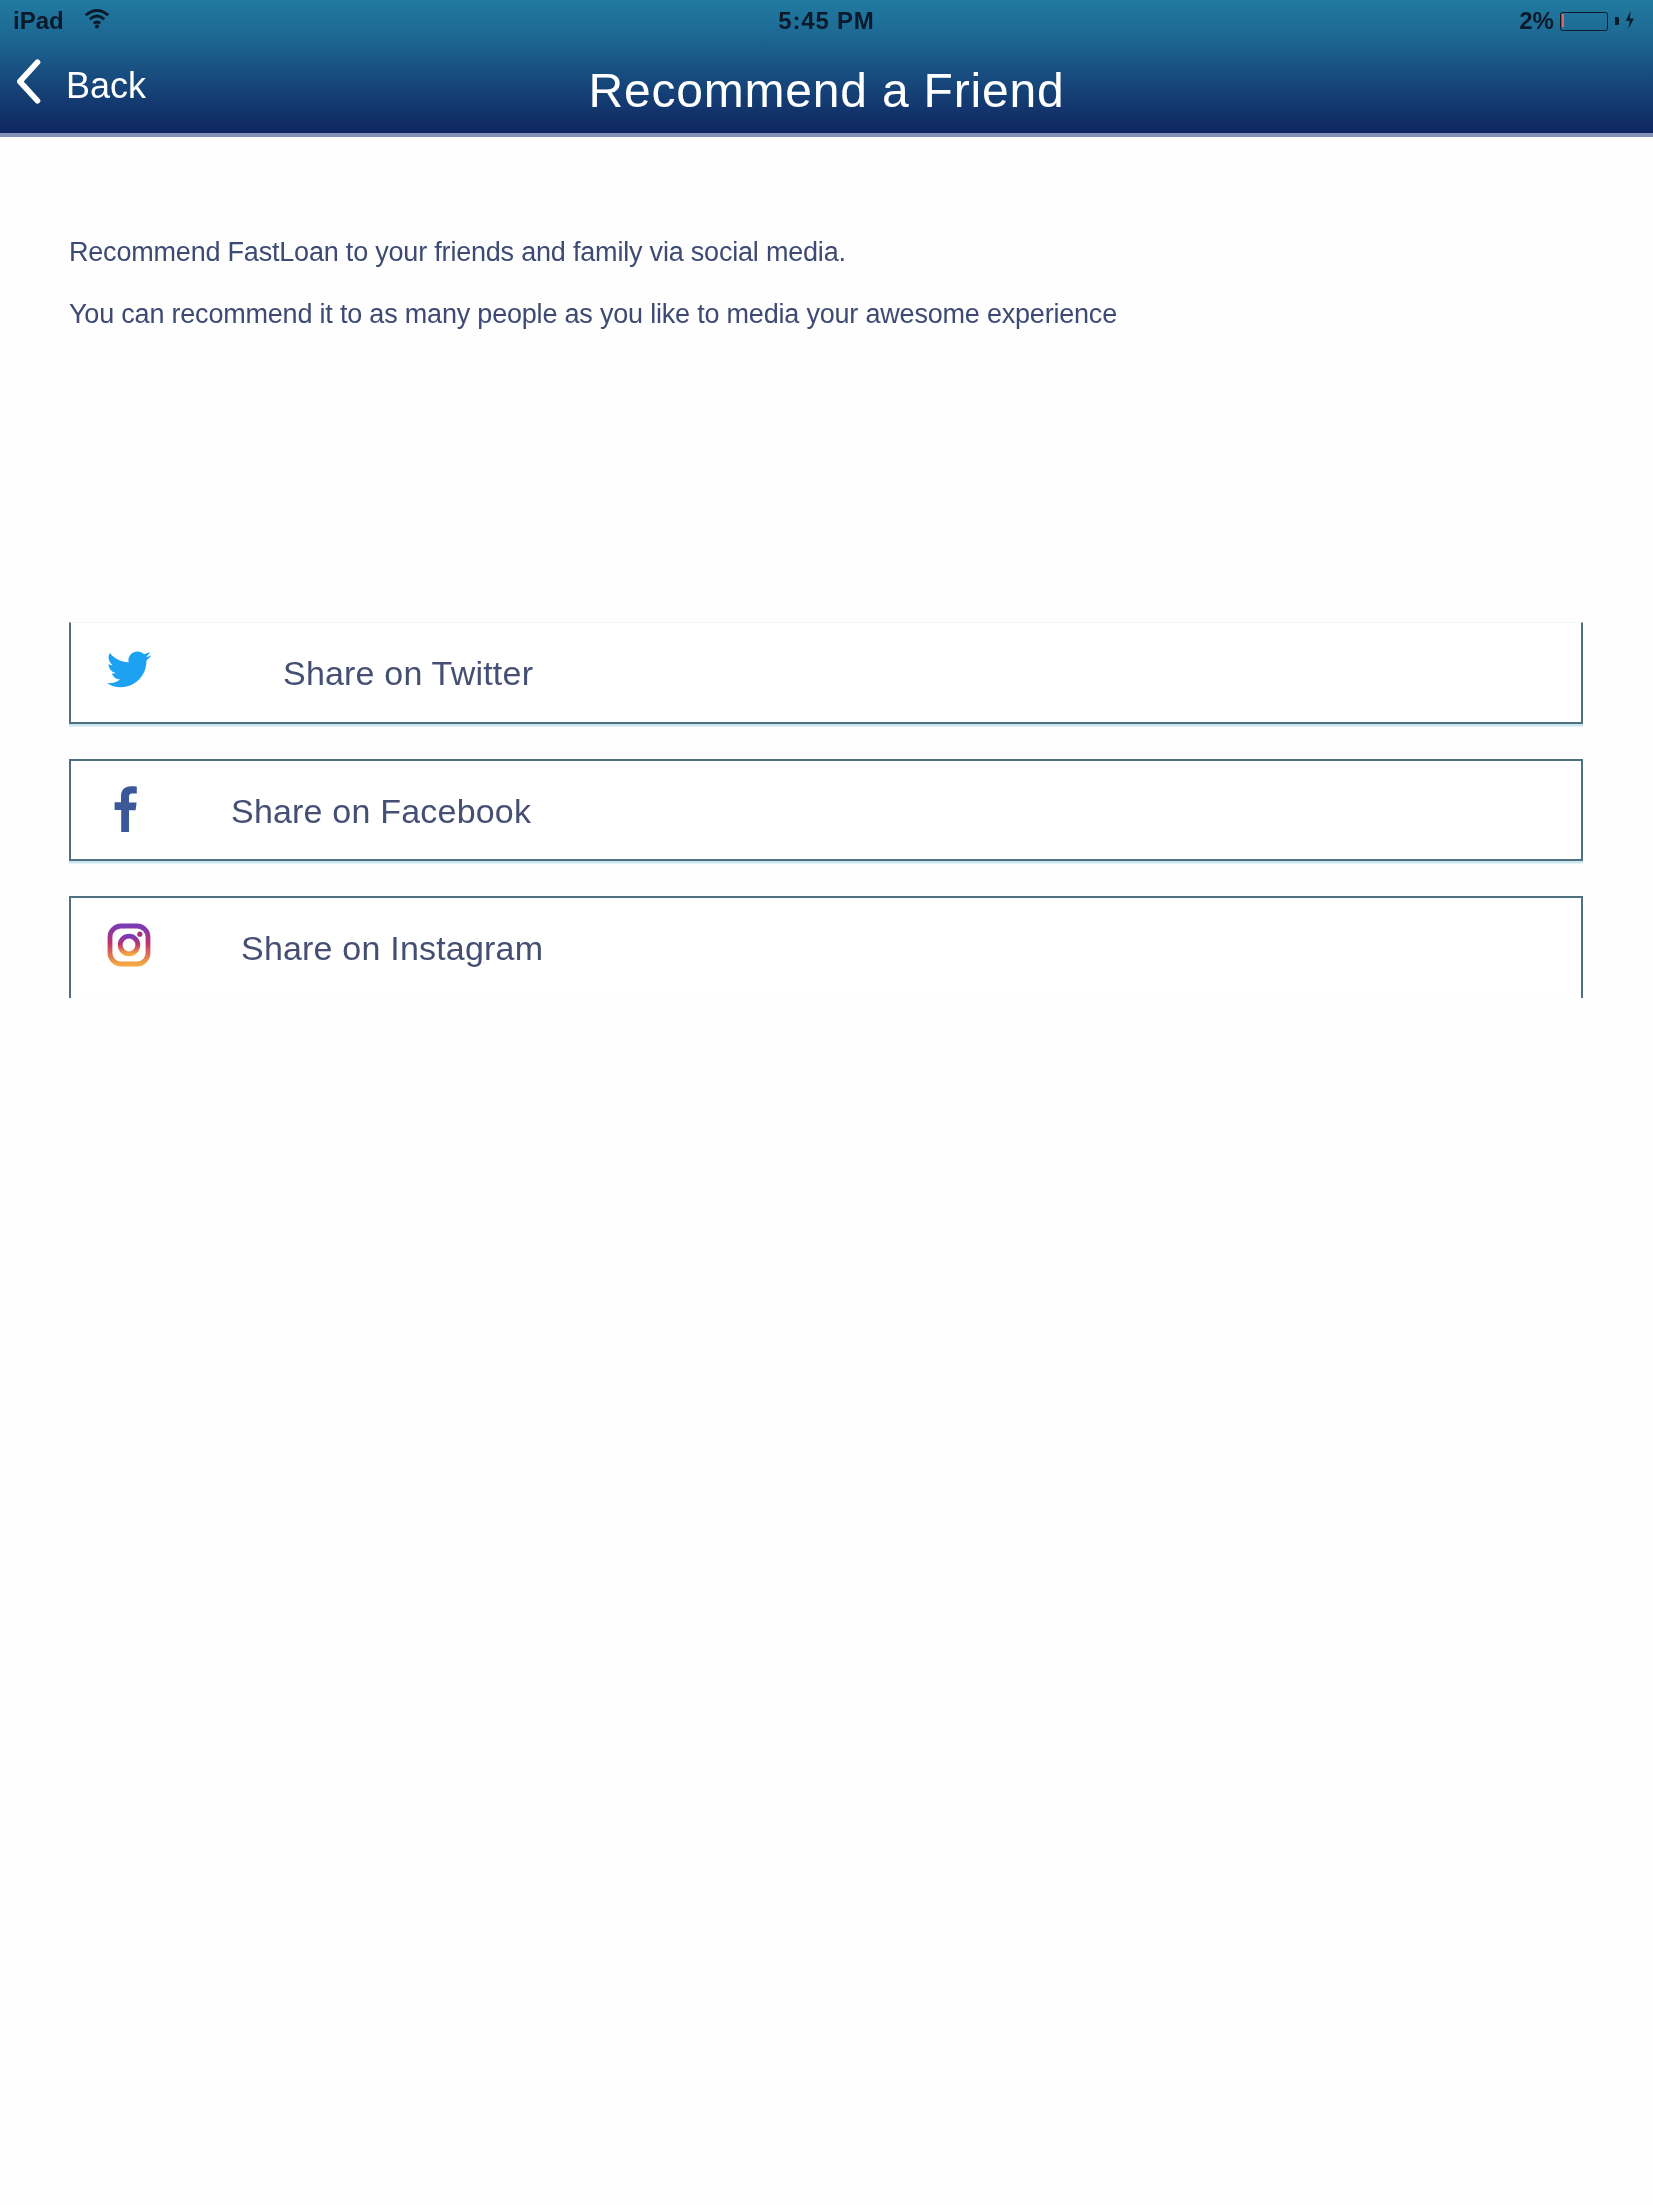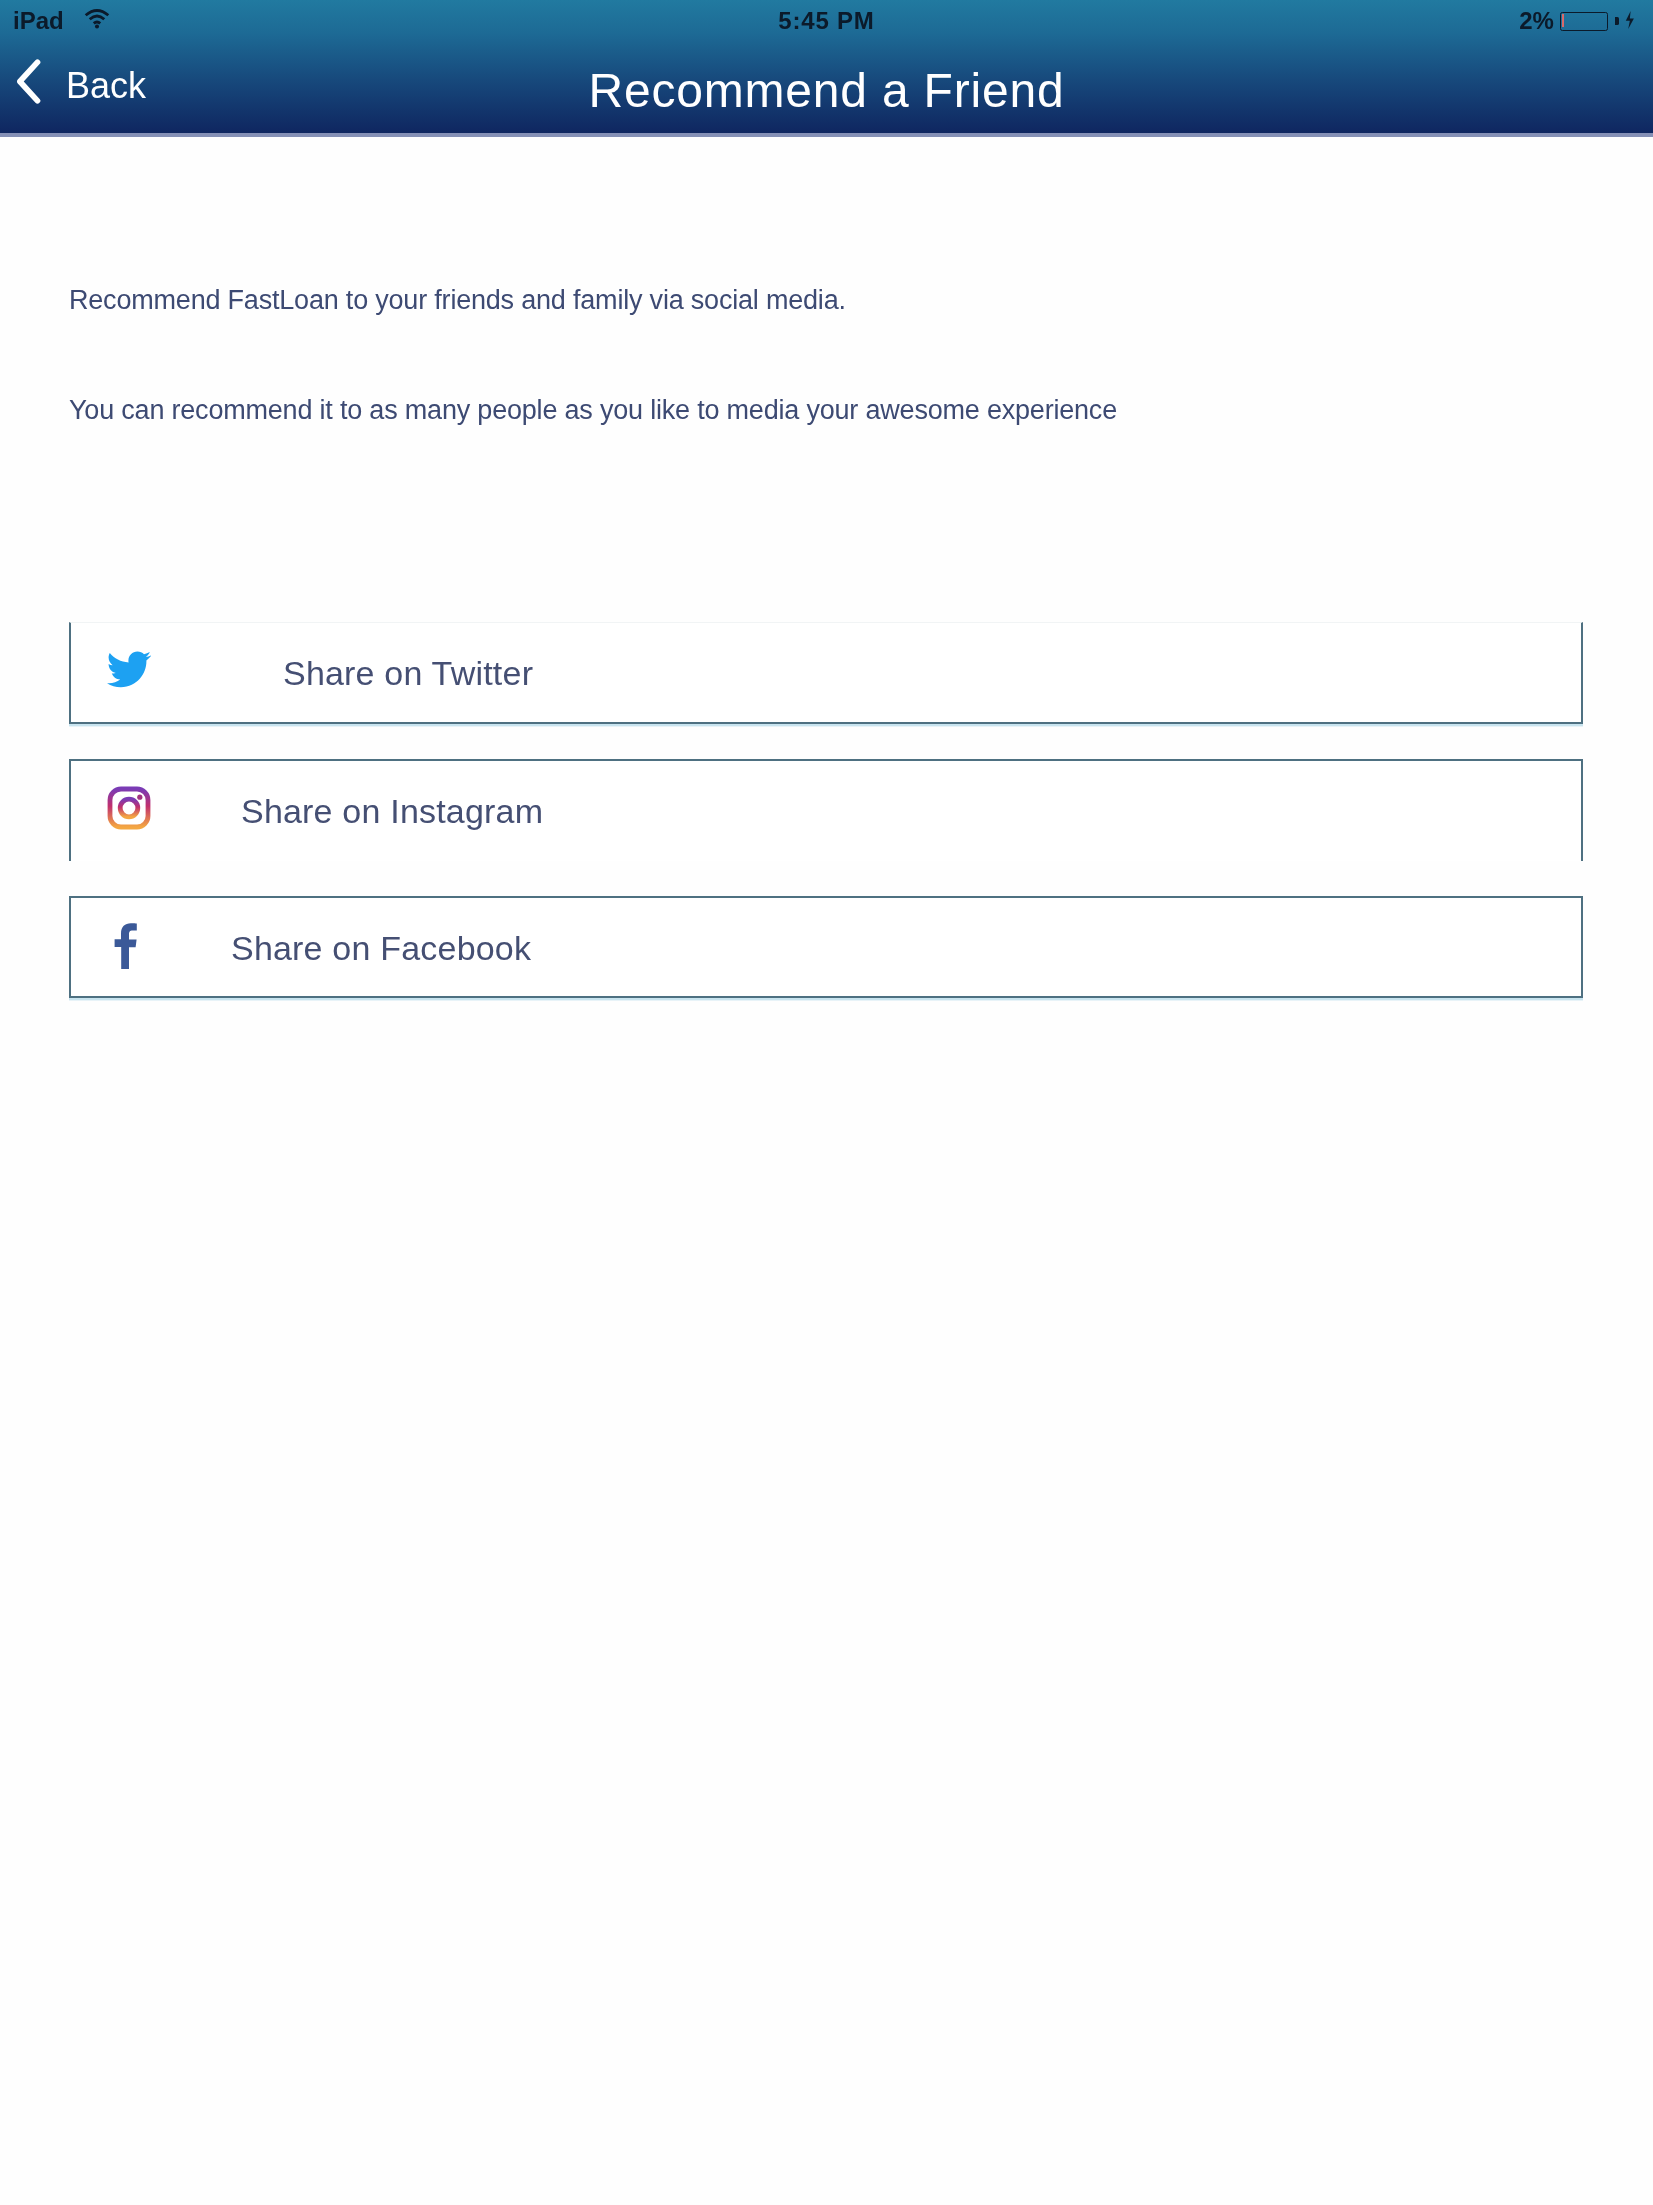--- a/index.html
+++ b/index.html
@@ -36,21 +36,21 @@
       font-size: 36px;
     }
     .nav-title {
       position: absolute; left: 0; right: 0; top: 21px; text-align: center;
       color: #ffffff; font-size: 48px; letter-spacing: 0.8px;
     }
     .intro {
       position: absolute; left: 69px; top: 234px; color: #3d4a73;
       font-size: 27px;
     }
-    .intro p { height: 62px; line-height: 36px; letter-spacing: -0.2px; margin-top: 48px; }
+    .intro p { height: 62px; line-height: 36px; letter-spacing: -0.2px; }
     .share-list { position: absolute; left: 69px; top: 622px; width: 1514px; }
     .share-button {
       position: relative; width: 1514px; height: 102px;
       border: 2.4px solid #4e7081; border-top-color: #4e7081;
       background: #ffffff; cursor: pointer; margin-bottom: 35px;
       box-shadow: 0 2.4px 0 #c8e4ef;
     }
     .share-button.first { border-top: 1.6px solid #f1f4f5; }
     .share-button.cut { border-bottom: none; box-shadow: none; height: 102px; }
     .share-icon { position: absolute; left: 34px; top: 22.6px; width: 48px; height: 48px; }
@@ -108,40 +108,40 @@
 <div class="share-list">
   <div class="share-button first">
     <span class="share-icon">
       <svg width="48" height="48" viewBox="0 0 24 24">
         <path fill="#1da1f2" d="M23 4.8c-.8.4-1.7.6-2.6.7.9-.6 1.6-1.4 2-2.5-.9.5-1.9.9-2.9 1.1-.8-.9-2-1.4-3.3-1.4-2.5 0-4.5 2-4.5 4.5 0 .4 0 .7.1 1C7.9 8 4.6 6.2 2.4 3.5c-.4.7-.6 1.4-.6 2.3 0 1.6.8 2.9 2 3.8-.7 0-1.4-.2-2-.6v.1c0 2.2 1.6 4 3.6 4.4-.4.1-.8.2-1.2.2-.3 0-.6 0-.8-.1.6 1.8 2.2 3.1 4.2 3.1-1.5 1.2-3.5 1.9-5.6 1.9H1c2 1.3 4.4 2 6.9 2 8.3 0 12.8-6.9 12.8-12.8v-.6c.9-.6 1.6-1.4 2.3-2.2z"></path>
       </svg>
     </span>
     <span class="share-label" style="left:180px;margin-left:32px;">Share on Twitter</span>
   </div>
 
+  <div class="share-button">
+    <span class="share-icon" style="left:31px;">
+      <svg width="48" height="48" viewBox="0 0 24 24">
+        <path fill="#3b5998" d="M13.5 24V13.1h3.3l.5-3.9h-3.8V6.7c0-1.1.3-1.9 1.9-1.9h2V1.3c-.4-.1-1.6-.2-3-.2-2.9 0-4.9 1.8-4.9 5.1v2.9H6.3v3.9h3.3V24h3.9z"></path>
+      </svg>
+    </span>
+    <span class="share-label" style="left:160px;">Share on Facebook</span>
+  </div>
+
   <div class="share-button cut">
     <span class="share-icon">
       <svg width="48" height="48" viewBox="0 0 24 24">
         <defs>
           <linearGradient id="igGrad" x1="0" y1="0" x2="0" y2="1">
             <stop offset="0%" stop-color="#7a3bb5"></stop>
             <stop offset="45%" stop-color="#c1306e"></stop>
             <stop offset="100%" stop-color="#f4a742"></stop>
           </linearGradient>
         </defs>
         <rect x="2.5" y="2.5" width="19" height="19" rx="5.5" fill="none" stroke="url(#igGrad)" stroke-width="2.4"></rect>
         <circle cx="12" cy="12" r="4.4" fill="none" stroke="url(#igGrad)" stroke-width="2.4"></circle>
         <circle cx="17.4" cy="6.6" r="1.3" fill="#a2337f"></circle>
       </svg>
     </span>
     <span class="share-label" style="left:170px;">Share on Instagram</span>
   </div>
-
-  <div class="share-button">
-    <span class="share-icon" style="left:31px;">
-      <svg width="48" height="48" viewBox="0 0 24 24">
-        <path fill="#3b5998" d="M13.5 24V13.1h3.3l.5-3.9h-3.8V6.7c0-1.1.3-1.9 1.9-1.9h2V1.3c-.4-.1-1.6-.2-3-.2-2.9 0-4.9 1.8-4.9 5.1v2.9H6.3v3.9h3.3V24h3.9z"></path>
-      </svg>
-    </span>
-    <span class="share-label" style="left:160px;">Share on Facebook</span>
-  </div>
 </div>
 
 
 </body></html>

